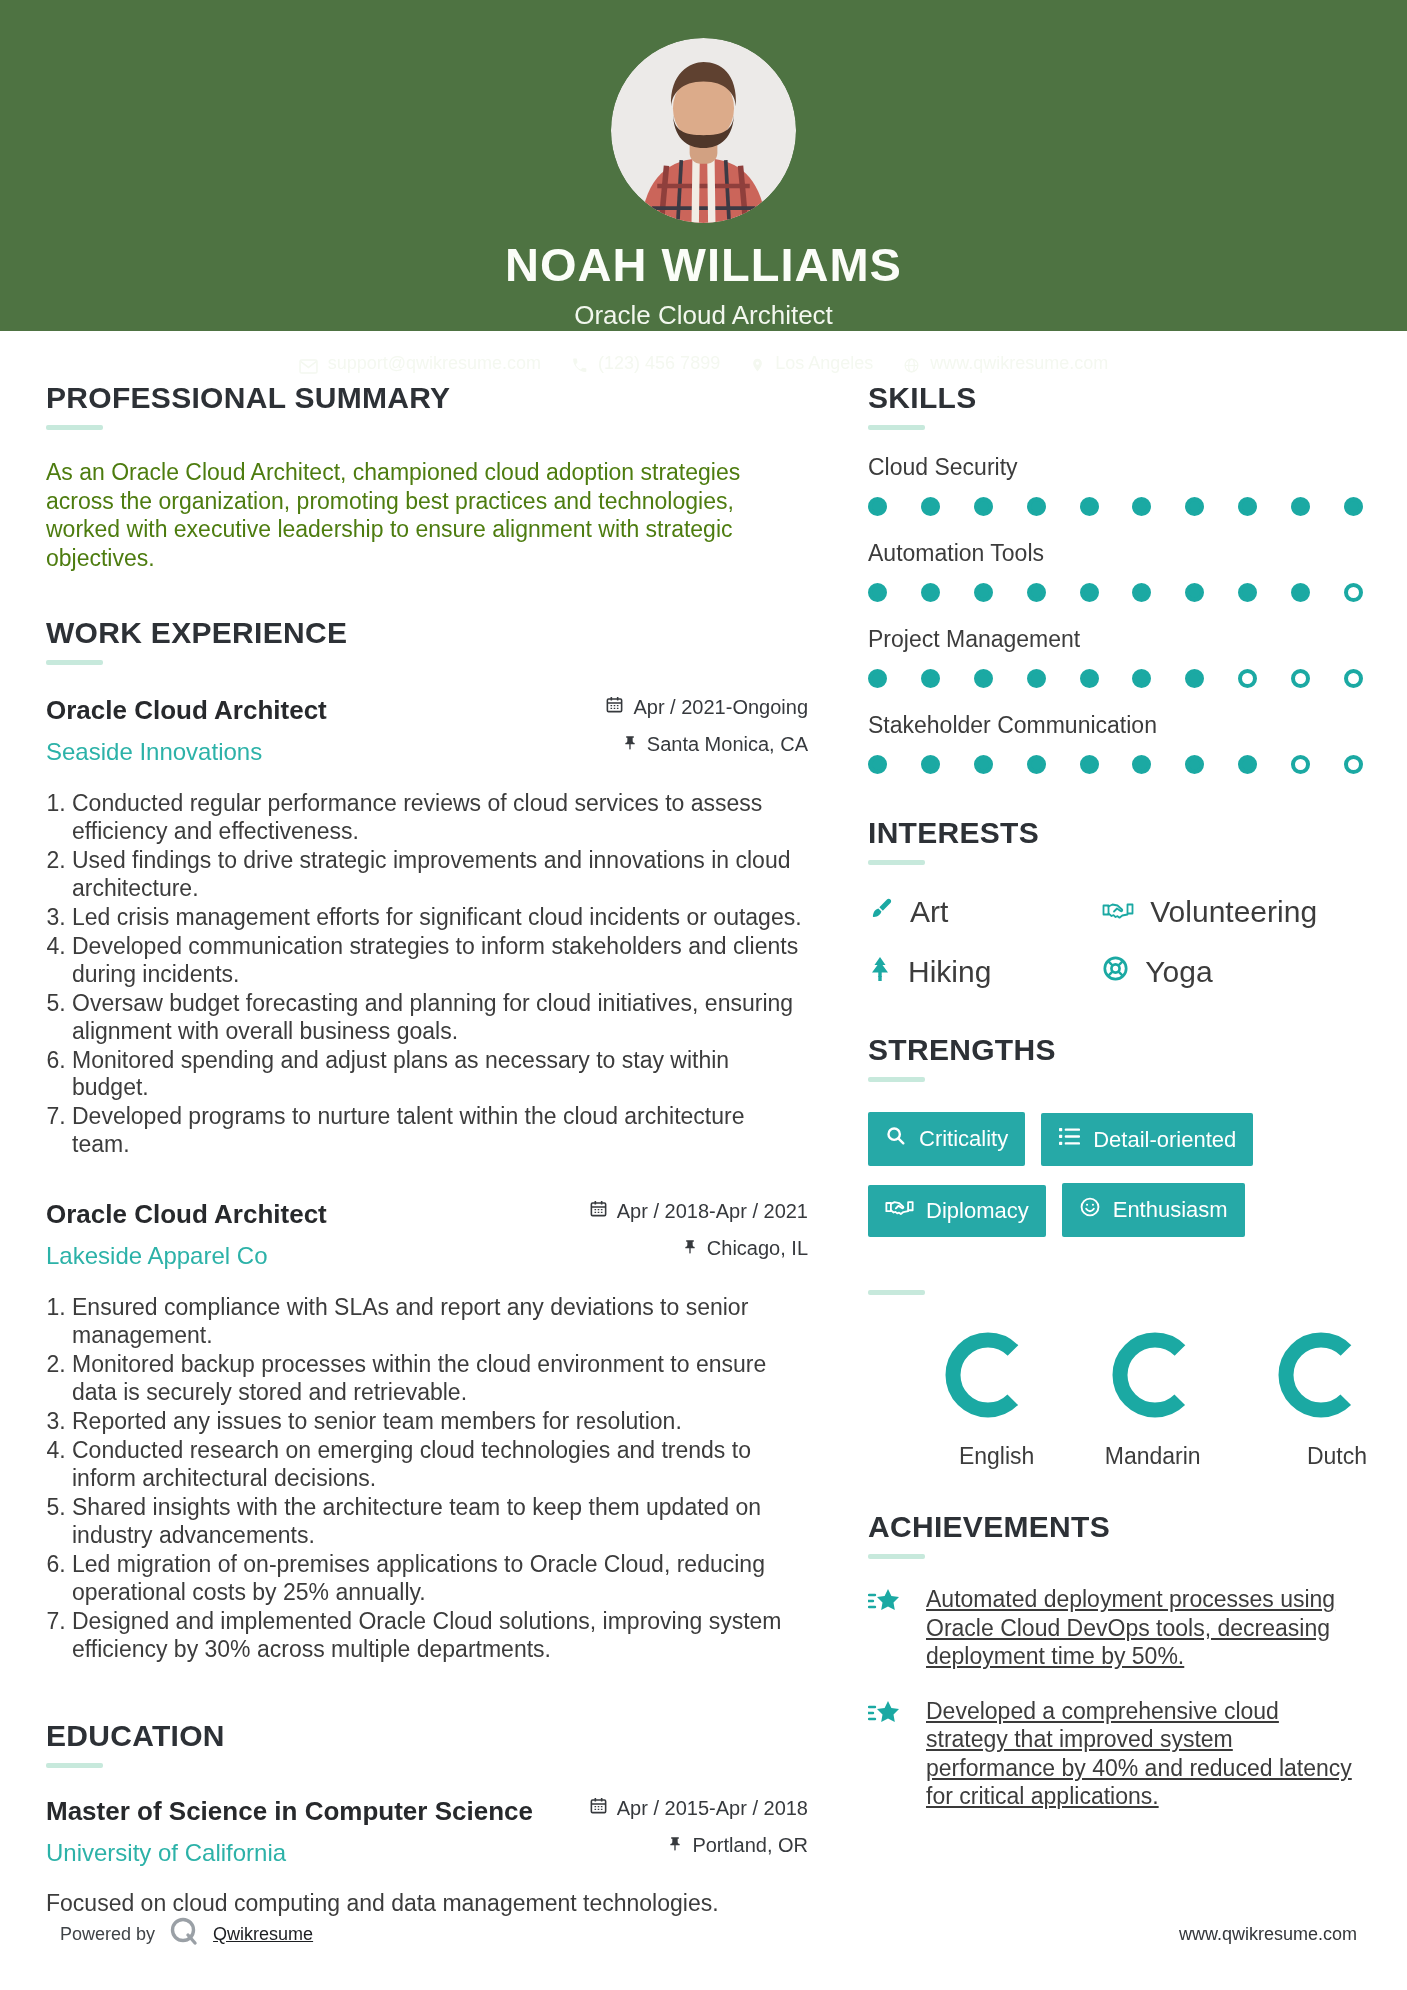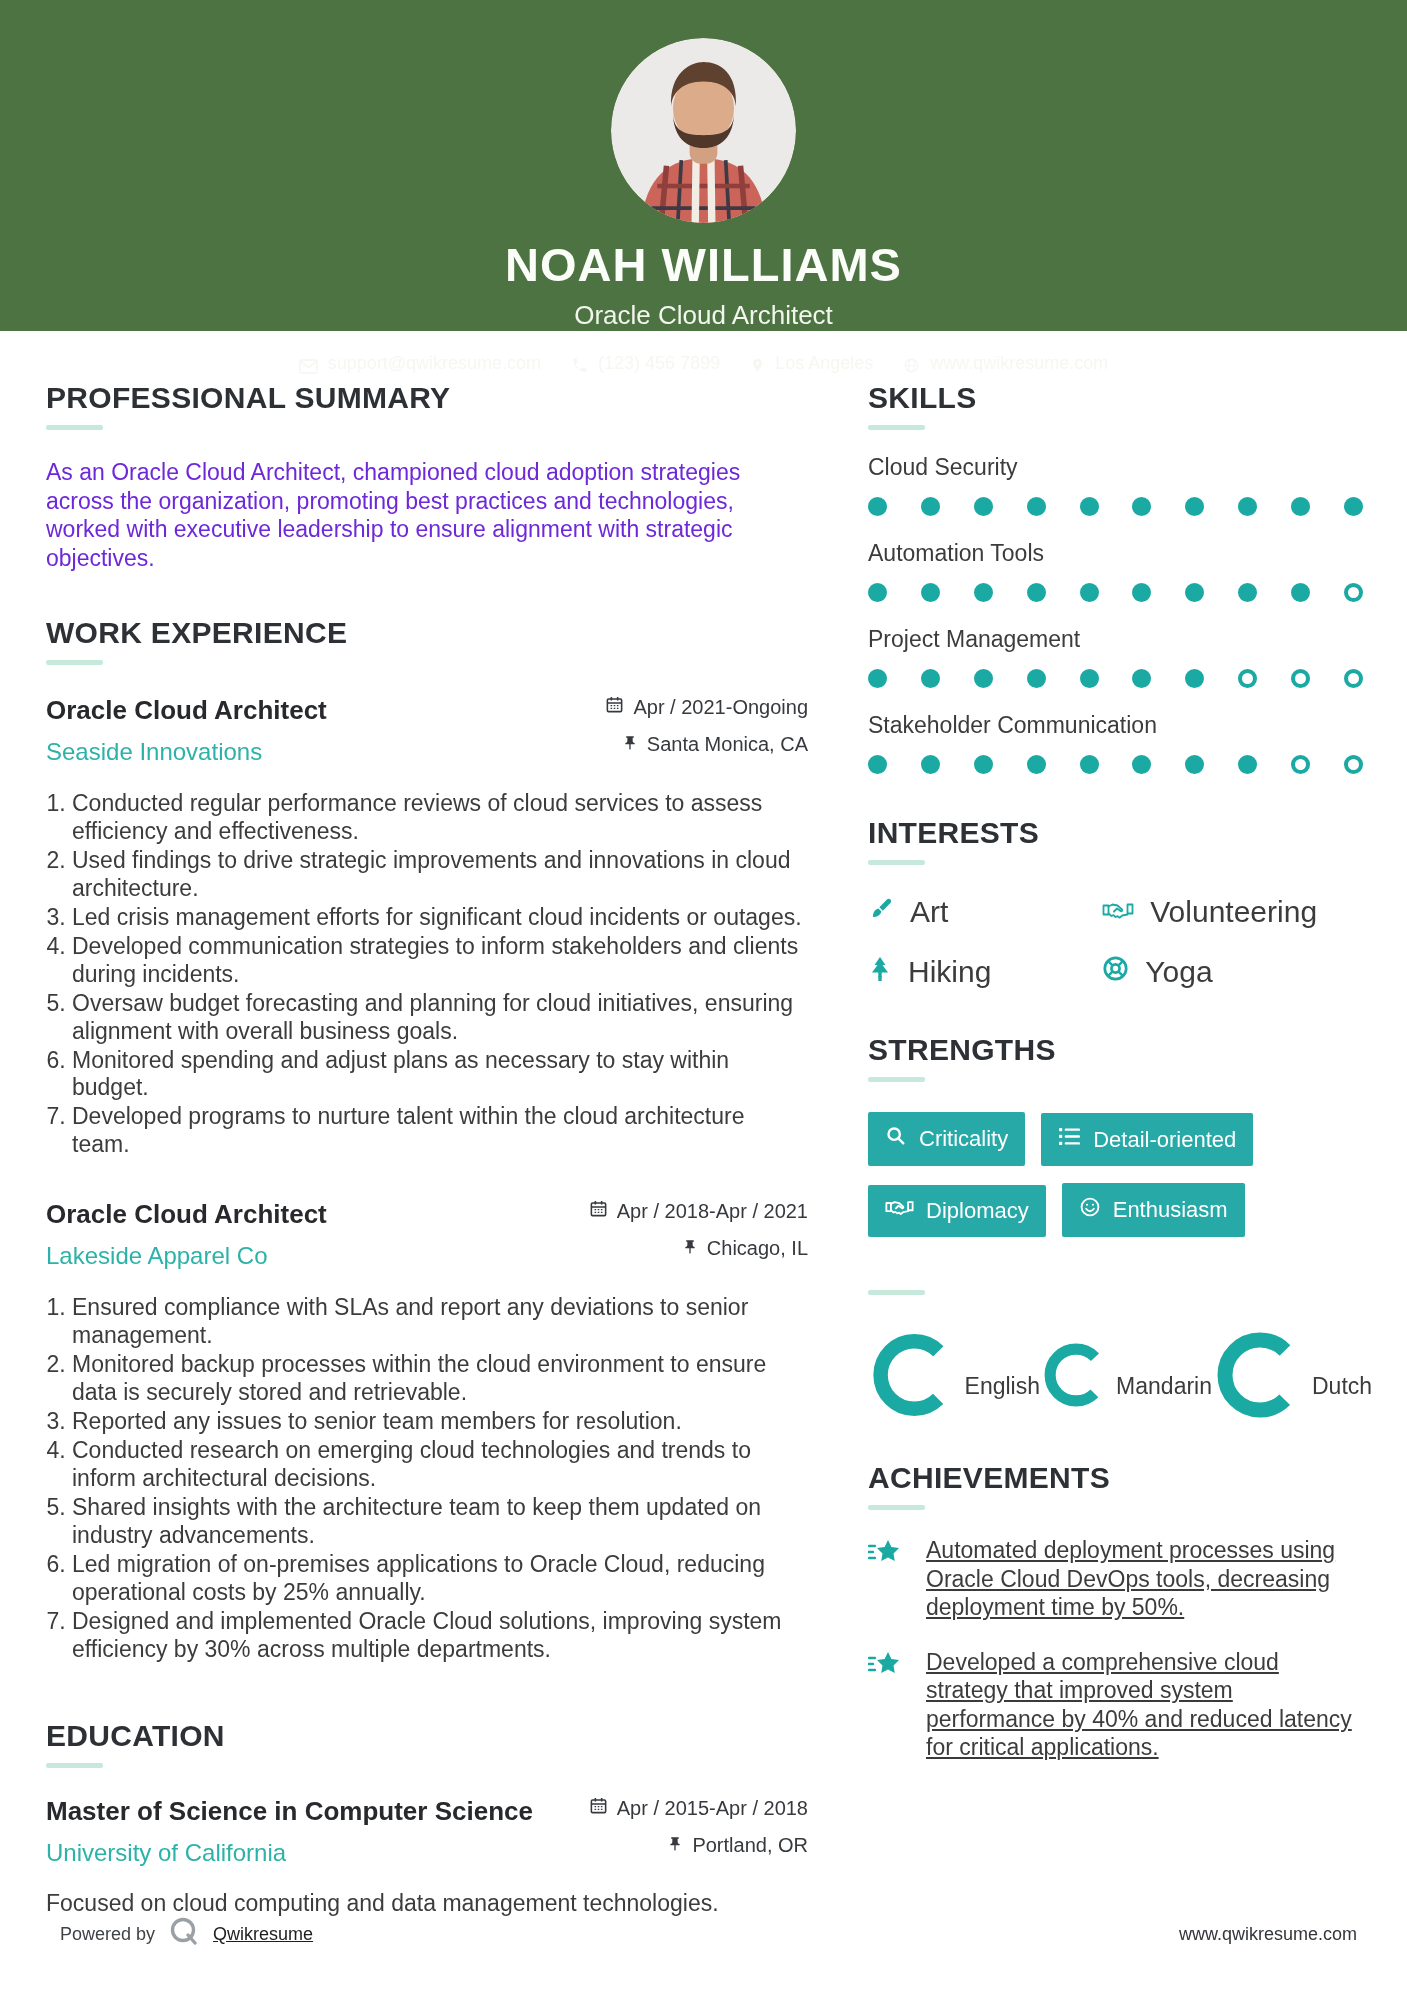--- a/index.html
+++ b/index.html
@@ -17,21 +17,21 @@
   .contact-item svg { display:block; }
 
   
   .body-cols { display:flex; padding:50px 40px 0 46px; gap:60px; }
   .col-left { width:762px; flex:none; }
   .col-right { flex:1; min-width:0; }
 
   h2.sec { font-size:30px; font-weight:700; color:#2d3136; letter-spacing:0.3px; }
   .sec-bar { width:57px; height:5px; background:#c7e9dc; border-radius:2px; margin-top:10px; }
 
-  .summary-text { margin-top:28px; font-size:23px; line-height:1.24; color:#6d28d9; }
+  .summary-text { margin-top:28px; font-size:23px; line-height:1.24; color:#4d7c0f; }
 
   .job { margin-top:30px; }
   .job-head { display:flex; justify-content:space-between; align-items:flex-start; }
   .job-title { font-size:26px; font-weight:700; color:#27292c; }
   .job-company { font-size:24px; color:#2cb2a8; margin-top:12px; }
   .job-meta { text-align:right; }
   .meta-line { display:flex; justify-content:flex-end; align-items:center; gap:9px; font-size:20px; color:#36393d; }
   .meta-line + .meta-line { margin-top:14px; }
   .job ol { margin-top:24px; padding-left:26px; font-size:23px; line-height:1.215; color:#3c3c3c; }
   .job ol li { margin-bottom:1px; }
@@ -48,21 +48,21 @@
   .dot.filled { background:#1ba9a3; }
 
   .interests-grid { display:grid; grid-template-columns:1fr 1.13fr; row-gap:26px; margin-top:30px; }
   .interest { display:flex; align-items:center; gap:16px; font-size:30px; color:#3c3c3c; }
 
   .strengths-wrap { margin-top:30px; }
   .badge { display:inline-flex; align-items:center; gap:12px; background:#26a9a7; color:#fff;
            font-size:22px; padding:13px 17px; border-radius:2px; margin:0 16px 17px 0; }
 
   .langs { display:flex; margin-top:34px; }
-  .lang { width:172px; display:flex; flex-direction:row; align-items:center; }
+  .lang { width:172px; display:flex; flex-direction:column; align-items:flex-end; }
   .lang svg { margin-left:2px; }
   .lang-name { font-size:23px; color:#3c3c3c; margin-top:22px; margin-left:6px; }
 
   .ach-item { display:flex; gap:22px; margin-top:26px;text-decoration:underline; }
   .ach-item svg { flex:none; margin-top:2px; }
   .ach-text { font-size:23px; line-height:1.24; color:#3c3c3c; }
 
   
   .footer { position:absolute; left:60px; right:50px; bottom:36px; display:flex; justify-content:space-between; align-items:center; }
   .powered { display:flex; align-items:center; gap:12px; font-size:18px; color:#3f4347; }

